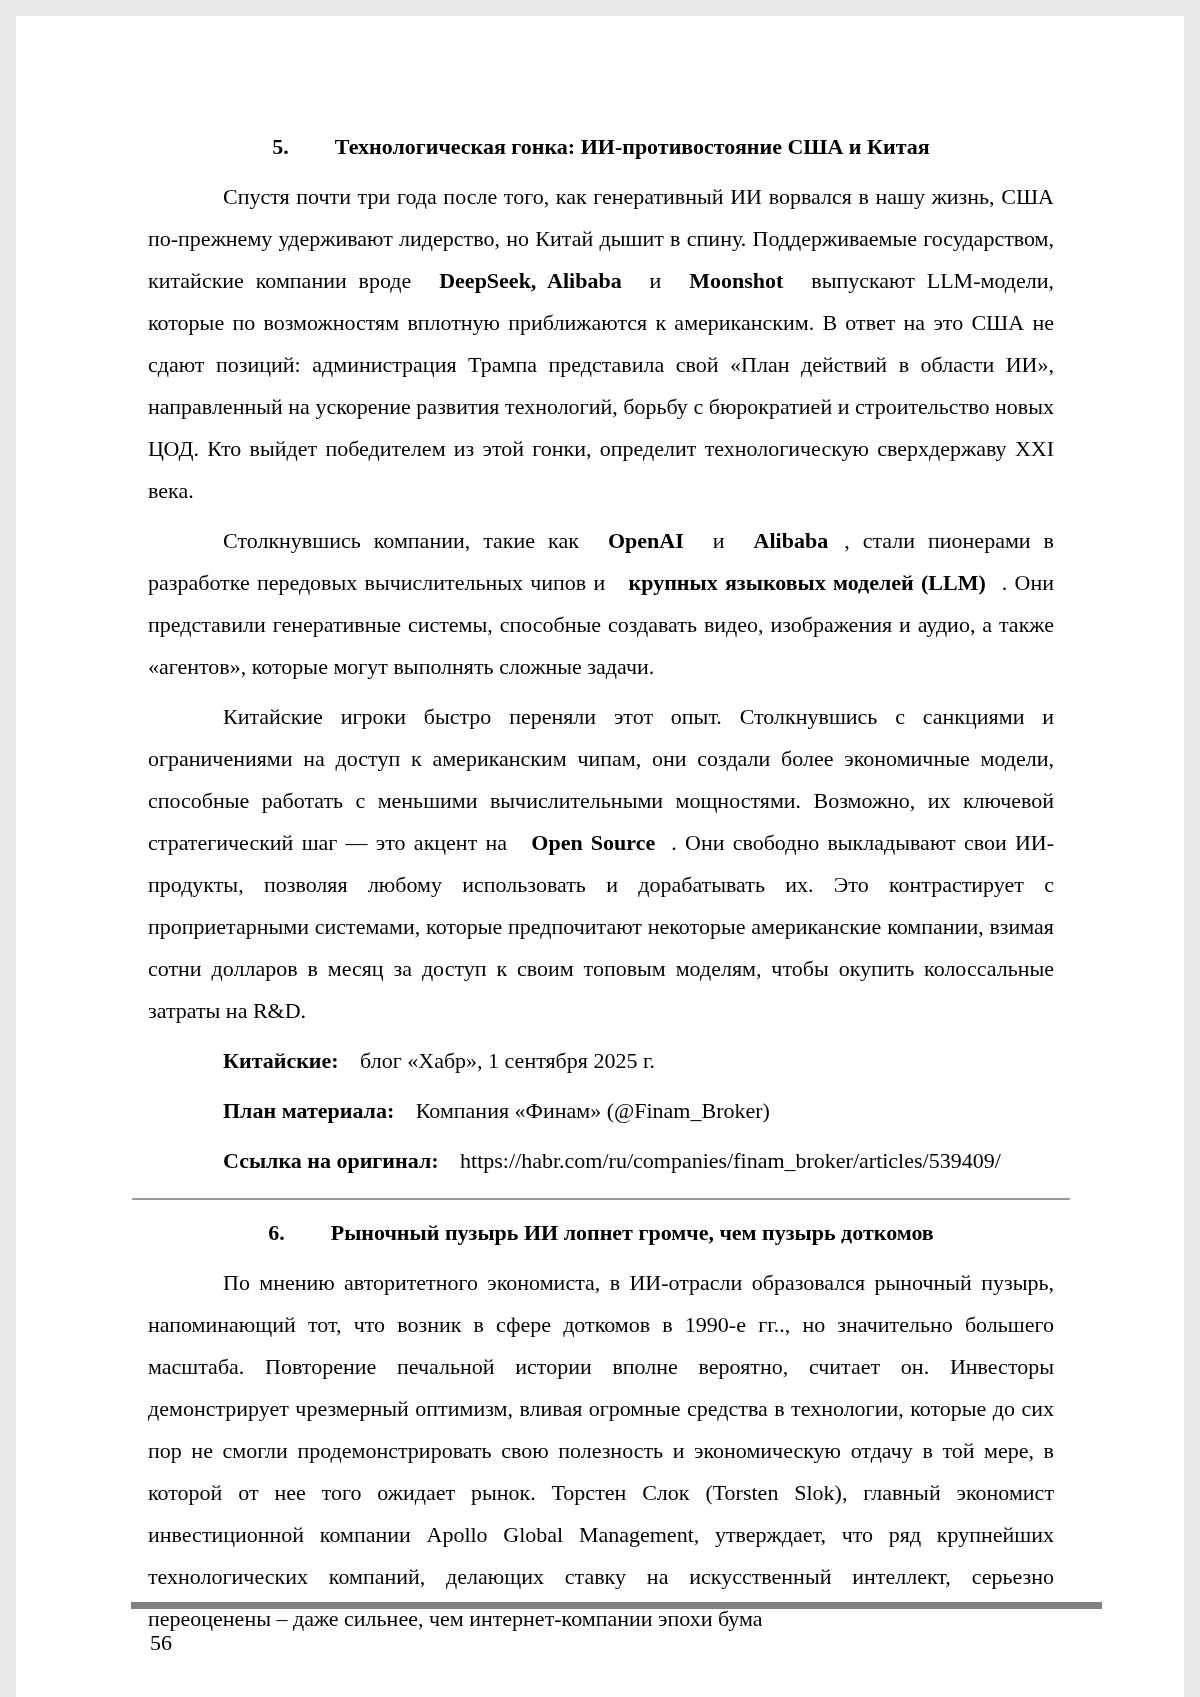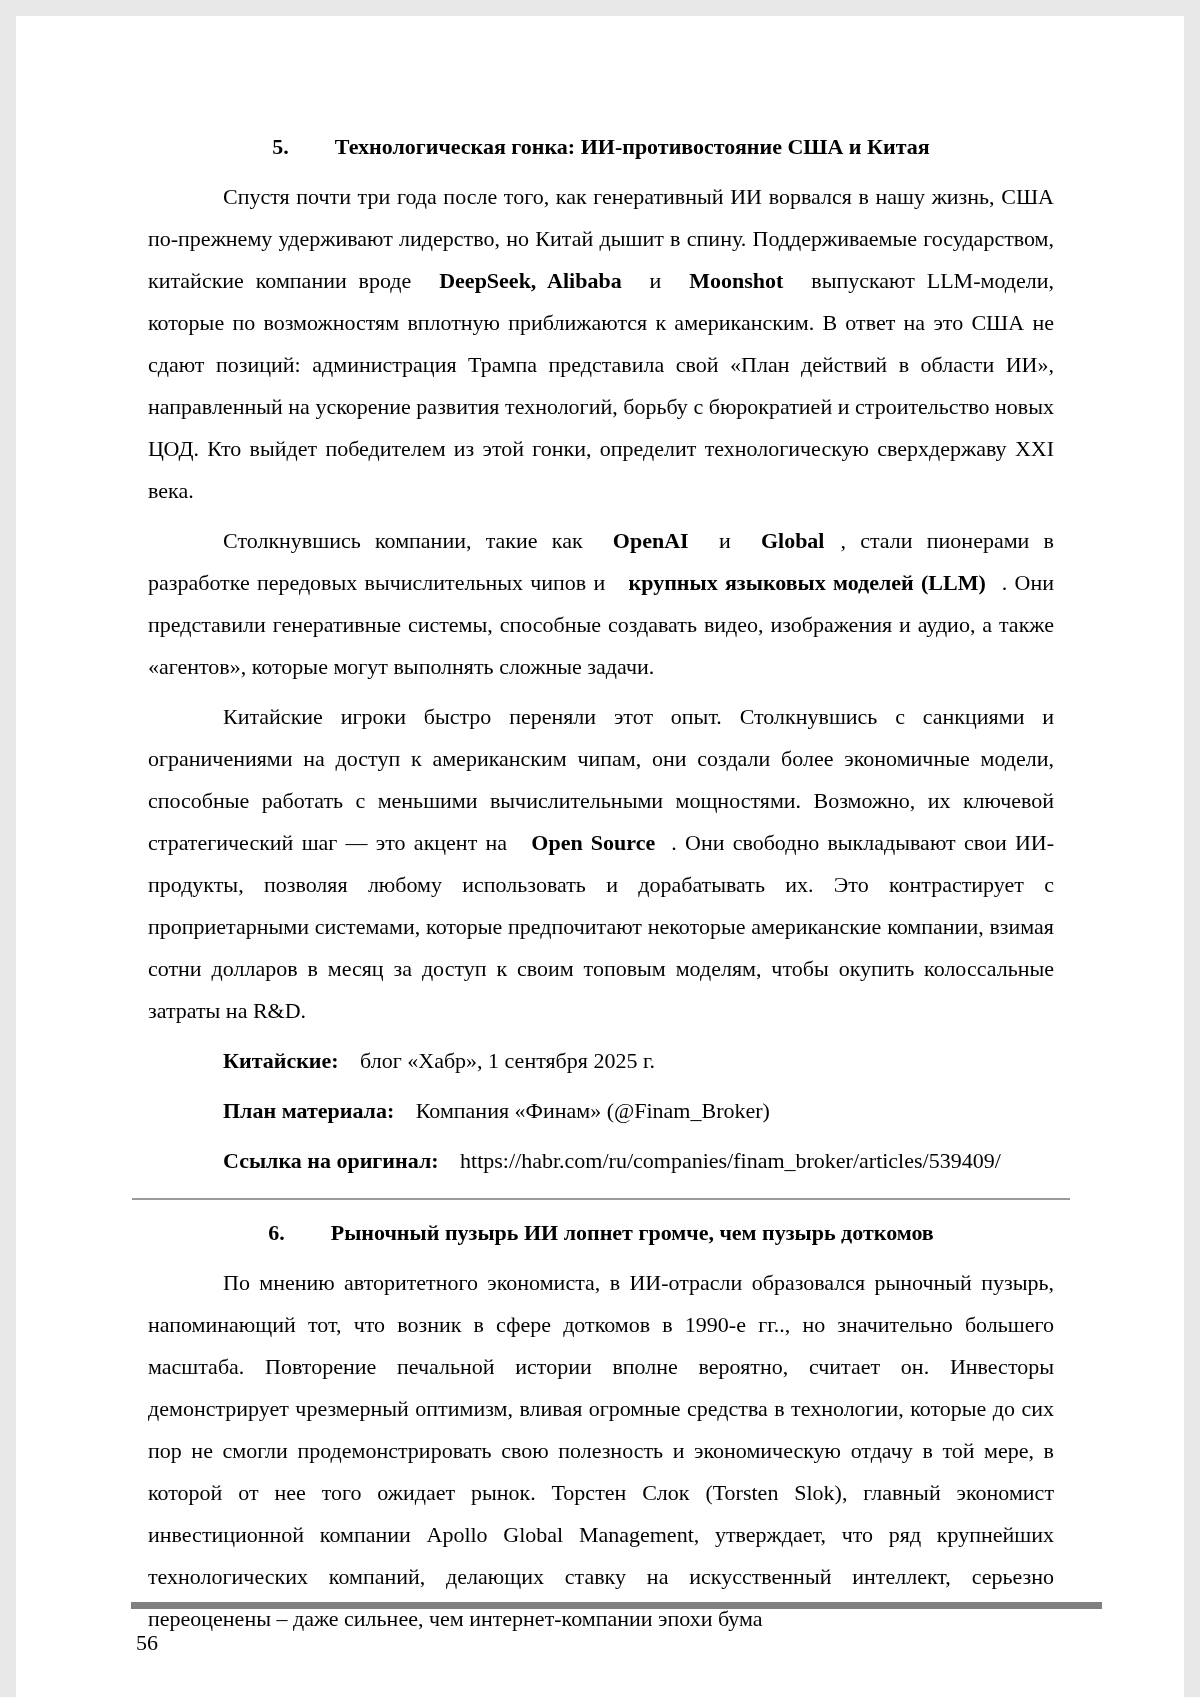--- a/index.html
+++ b/index.html
@@ -46,21 +46,21 @@
   .footer-bar {
     position: absolute;
     left: 107px;
     top: 1578px;
     width: 971px;
     height: 7px;
     background: var(--footer_bar_color);
   }
   .footer-row {
     position: absolute;
-    left: 104px;
+    left: 118px;
     top: 1596px;
     width: 954px;
     display: flex;
     justify-content: space-between;
     align-items: baseline;
     line-height: 30px;
     flex-direction: column;
   }
   b { font-weight: bold; }
 </style>
@@ -68,21 +68,21 @@
 <body>
 
 <div class="page">
   <div class="content">
 
     <div>
       <div class="heading">
         <span class="num">5.</span><span>Технологическая гонка: ИИ-противостояние США и Китая</span>
       </div>
       <p class="body"><span>Спустя почти три года после того, как генеративный ИИ ворвался в нашу жизнь, США по-прежнему удерживают лидерство, но Китай дышит в спину. Поддерживаемые государством, китайские компании вроде </span><b>DeepSeek, Alibaba</b><span> и </span><b>Moonshot</b><span> выпускают LLM-модели, которые по возможностям вплотную приближаются к американским. В ответ на это США не сдают позиций: администрация Трампа представила свой «План действий в области ИИ», направленный на ускорение развития технологий, борьбу с бюрократией и строительство новых ЦОД. Кто выйдет победителем из этой гонки, определит технологическую сверхдержаву XXI века.</span></p>
-      <p class="body"><span>Столкнувшись компании, такие как </span><b>OpenAI</b><span> и </span><b>Global</b><span>, стали пионерами в разработке передовых вычислительных чипов и </span><b>крупных языковых моделей (LLM)</b><span>. Они представили генеративные системы, способные создавать видео, изображения и аудио, а также «агентов», которые могут выполнять сложные задачи.</span></p>
+      <p class="body"><span>Столкнувшись компании, такие как </span><b>OpenAI</b><span> и </span><b>Alibaba</b><span>, стали пионерами в разработке передовых вычислительных чипов и </span><b>крупных языковых моделей (LLM)</b><span>. Они представили генеративные системы, способные создавать видео, изображения и аудио, а также «агентов», которые могут выполнять сложные задачи.</span></p>
       <p class="body"><span>Китайские игроки быстро переняли этот опыт. Столкнувшись с санкциями и ограничениями на доступ к американским чипам, они создали более экономичные модели, способные работать с меньшими вычислительными мощностями. Возможно, их ключевой стратегический шаг — это акцент на </span><b>Open Source</b><span>. Они свободно выкладывают свои ИИ-продукты, позволяя любому использовать и дорабатывать их. Это контрастирует с проприетарными системами, которые предпочитают некоторые американские компании, взимая сотни долларов в месяц за доступ к своим топовым моделям, чтобы окупить колоссальные затраты на R&amp;D.</span></p>
 
       <p class="meta"><span class="lbl">Китайские:</span><span> блог «Хабр», 1 сентября 2025 г.</span></p>
       <p class="meta"><span class="lbl">План материала:</span><span> Компания «Финам» (@Finam_Broker)</span></p>
       <p class="meta"><span class="lbl">Ссылка на оригинал:</span><span> https://habr.com/ru/companies/finam_broker/articles/539409/</span></p>
     </div>
 
     <hr class="section-sep">
 
     <div>

